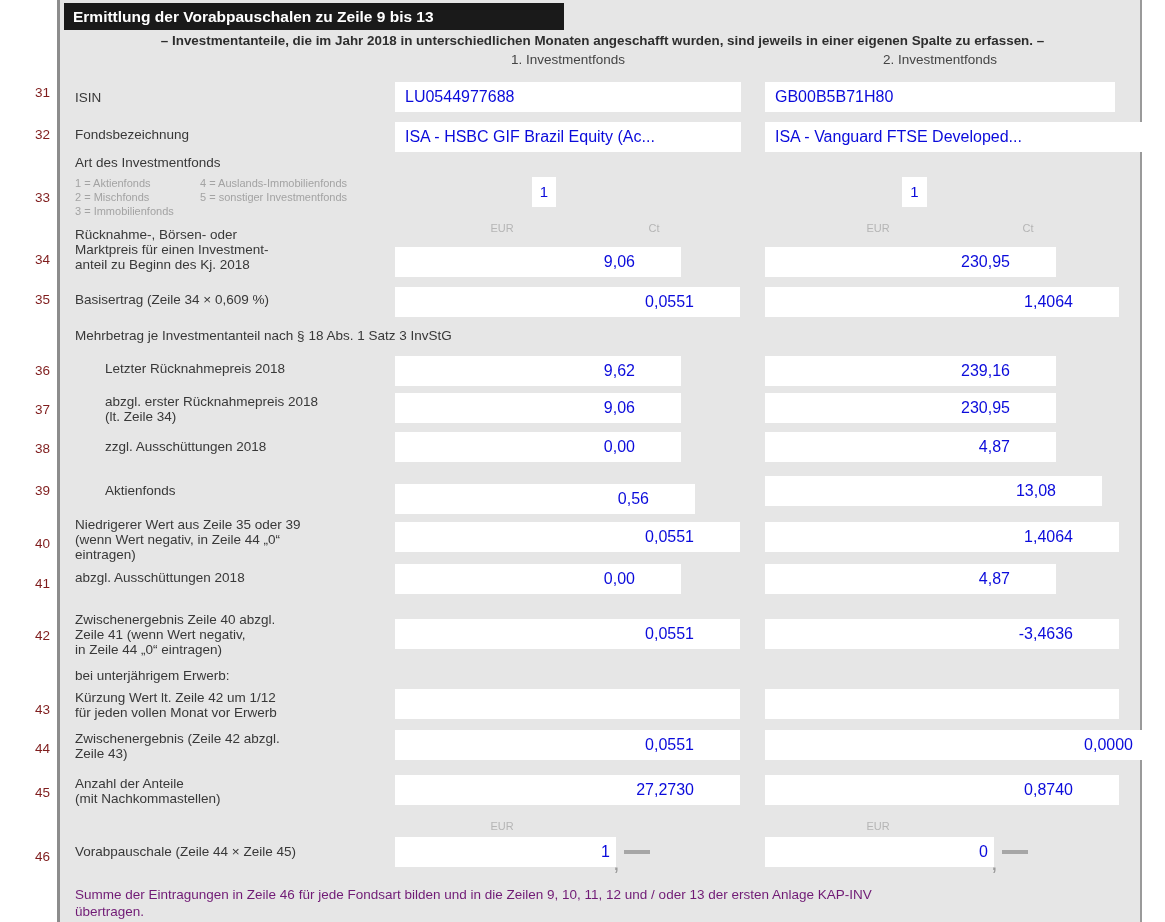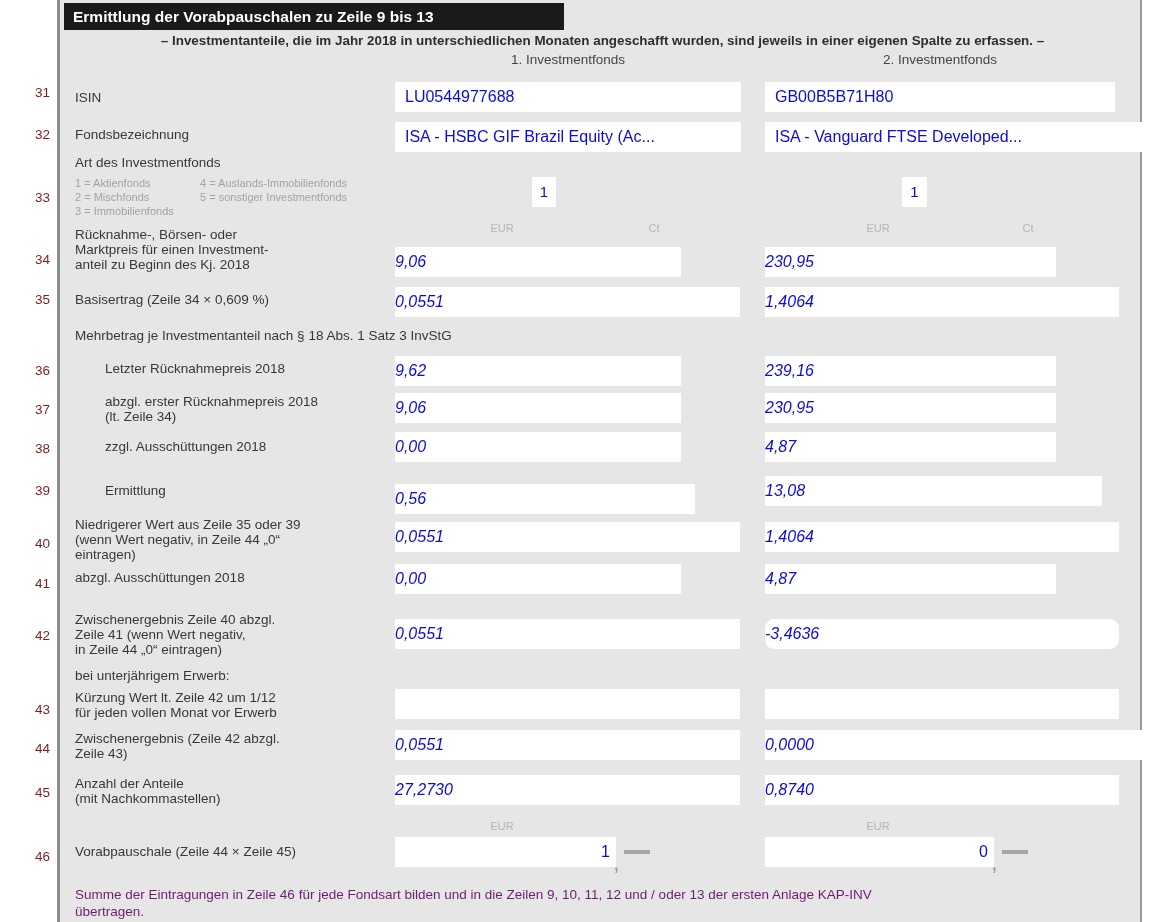--- a/index.html
+++ b/index.html
@@ -24,21 +24,21 @@
   .num{position:absolute;left:0;width:50px;text-align:right;font-size:13.5px;color:#7f1d1d;}
   .lbl{position:absolute;left:75px;font-size:13.5px;color:#383838;white-space:pre-line;line-height:15px;}
   .ind{left:105px;}
   .sec{position:absolute;left:75px;font-size:13.5px;color:#383838;}
   .legend{position:absolute;font-size:11px;color:#a3a3a3;white-space:pre-line;line-height:14px;}
   .box{
     position:absolute;height:30px;background:#ffffff;box-sizing:border-box;
     font-size:16px;color:#0b0bdb;line-height:30px;overflow:hidden;white-space:nowrap;
   }
   .left{text-align:left;padding-left:10px;}
-  .right{padding-right:46px;font-style:italic;}
+  .right{text-align:right;padding-right:46px;}
   .tight{text-align:right;padding-right:6px;}
   .center{text-align:center;}
   .unit{position:absolute;font-size:11px;color:#b5b5b5;text-align:center;}
   .footer{position:absolute;left:75px;top:886px;width:1060px;font-size:13.5px;color:#701a75;white-space:pre-line;line-height:17px;}
   .comma{position:absolute;color:#9c9c9c;font-size:24px;line-height:1;}
   .dashbar{position:absolute;height:4px;width:26px;background:#a6a6a6;}
 </style>
 </head>
 <body>
 
@@ -79,21 +79,21 @@
 5 = sonstiger Investmentfonds</div>
 <div class="lbl" style="top:227px">Rücknahme-, Börsen- oder
 Marktpreis für einen Investment-
 anteil zu Beginn des Kj. 2018</div>
 <div class="lbl" style="top:292px">Basisertrag (Zeile 34 × 0,609 %)</div>
 <div class="sec" style="top:328px">Mehrbetrag je Investmentanteil nach § 18 Abs. 1 Satz 3 InvStG</div>
 <div class="lbl ind" style="top:361px">Letzter Rücknahmepreis 2018</div>
 <div class="lbl ind" style="top:394px">abzgl. erster Rücknahmepreis 2018
 (lt. Zeile 34)</div>
 <div class="lbl ind" style="top:439px">zzgl. Ausschüttungen 2018</div>
-<div class="lbl ind" style="top:483px">Ermittlung</div>
+<div class="lbl ind" style="top:483px">Aktienfonds</div>
 <div class="lbl" style="top:517px">Niedrigerer Wert aus Zeile 35 oder 39
 (wenn Wert negativ, in Zeile 44 „0“
 eintragen)</div>
 <div class="lbl" style="top:570px">abzgl. Ausschüttungen 2018</div>
 <div class="lbl" style="top:612px">Zwischenergebnis Zeile 40 abzgl.
 Zeile 41 (wenn Wert negativ,
 in Zeile 44 „0“ eintragen)</div>
 <div class="sec" style="top:668px">bei unterjährigem Erwerb:</div>
 <div class="lbl" style="top:690px">Kürzung Wert lt. Zeile 42 um 1/12
 für jeden vollen Monat vor Erwerb</div>
@@ -131,21 +131,21 @@
 <div class="box left" style="left:765px;top:122px;width:402px;">ISA - Vanguard FTSE Developed...</div>
 <div class="box center" style="left:902px;top:177px;width:25px;font-size:15px;">1</div>
 <div class="box right" style="left:765px;top:247px;width:291px;">230,95</div>
 <div class="box right" style="left:765px;top:287px;width:354px;">1,4064</div>
 <div class="box right" style="left:765px;top:356px;width:291px;">239,16</div>
 <div class="box right" style="left:765px;top:393px;width:291px;">230,95</div>
 <div class="box right" style="left:765px;top:432px;width:291px;">4,87</div>
 <div class="box right" style="left:765px;top:476px;width:337px;">13,08</div>
 <div class="box right" style="left:765px;top:522px;width:354px;">1,4064</div>
 <div class="box right" style="left:765px;top:564px;width:291px;">4,87</div>
-<div class="box right" style="left:765px;top:619px;width:354px;border-radius:9px;">-3,4636</div>
+<div class="box right" style="left:765px;top:619px;width:354px;">-3,4636</div>
 <div class="box right" style="left:765px;top:689px;width:354px;"></div>
 <div class="box right" style="left:765px;top:730px;width:414px;">0,0000</div>
 <div class="box right" style="left:765px;top:775px;width:354px;">0,8740</div>
 <div class="box tight" style="left:765px;top:837px;width:229px;">0</div>
 
 <span class="comma" style="left:613px;top:850px;">,</span>
 <div class="dashbar" style="left:624px;top:850px;"></div>
 <span class="comma" style="left:991px;top:850px;">,</span>
 <div class="dashbar" style="left:1002px;top:850px;"></div>
 

